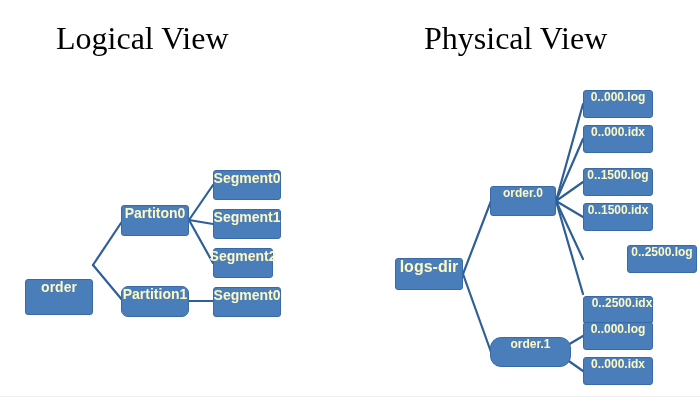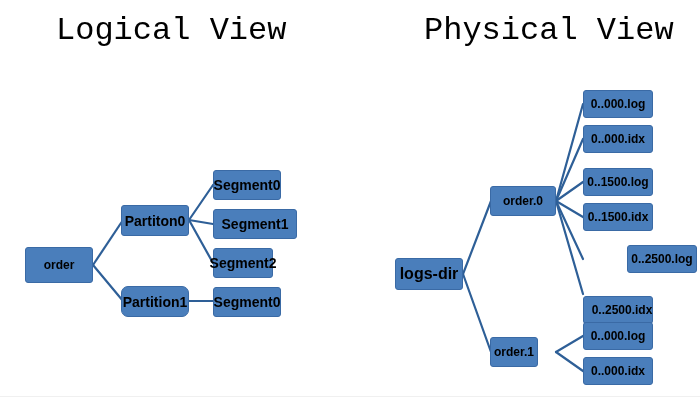--- a/index.html
+++ b/index.html
@@ -13,64 +13,64 @@
   }
   #canvas {
     position: relative;
     width: 700px;
     height: 404px;
     background: #ffffff;
     overflow: hidden;
   }
   .title {
     position: absolute;
-    font-family: Liberation Mono, monospace;
+    font-family: Liberation Serif, serif;
     font-size: 32px;
     font-weight: 400;
     color: #000000;
     white-space: nowrap;
     letter-spacing: 0px;
+    margin-top: 8px;
   }
   #title-logical  { left: 56px;  top: 12px; }
   #title-physical { left: 424px; top: 12px; }
 
   
   #edges {
     position: absolute;
     left: 0;
     top: 0;
     width: 700px;
     height: 404px;
     z-index: 1;
   }
 
   .node {
     position: absolute;
     z-index: 2;
     box-sizing: border-box;
     display: flex;
-    align-items: center;
     justify-content: center;
     background: #4a7ebb;
     border: 1px solid #3a6aa5;
     border-radius: 3px;
-    color: #000000;
+    color: #fef9c3;
     font-family: "Liberation Sans", "DejaVu Sans", sans-serif;
     font-weight: bold;
     line-height: 1;
     white-space: nowrap;
     user-select: none;
   }
   .node-label {
     display: block;
     text-align: center;
   }
 
   
-  .n-root    { font-size: 12px; }
+  .n-root    { font-size: 14px; margin-top: 32px; }
   .n-part    { font-size: 14px; }
   .n-seg     { font-size: 14px; }
   
   .n-logsdir { font-size: 16px; }
   .n-order   { font-size: 12px; }
   .n-file    { font-size: 12px; }
 
   #bottom-rule {
     position: absolute;
     left: 0;
@@ -126,41 +126,41 @@
   </div>
 
   <div class="node n-part" style="left:121px; top:286px; width:68px; height:31px;border-radius:7px;">
     <span class="node-label">Partition1</span>
   </div>
 
   <div class="node n-seg" style="left:213px; top:170px; width:68px; height:30px;">
     <span class="node-label">Segment0</span>
   </div>
 
-  <div class="node n-seg" style="left:213px; top:209px; width:84px; height:30px;">
+  <div class="node n-seg" style="left:213px; top:209px; width:68px; height:30px;">
     <span class="node-label">Segment1</span>
   </div>
 
   <div class="node n-seg" style="left:213px; top:248px; width:60px; height:30px;">
     <span class="node-label">Segment2</span>
   </div>
 
   <div class="node n-seg" style="left:213px; top:287px; width:68px; height:30px;">
     <span class="node-label">Segment0</span>
   </div>
 
   <div class="node n-logsdir" style="left:395px; top:258px; width:68px; height:32px;">
     <span class="node-label">logs-dir</span>
   </div>
 
   <div class="node n-order" style="left:490px; top:186px; width:66px; height:30px;">
     <span class="node-label">order.0</span>
   </div>
 
-  <div class="node n-order" style="left:490px; top:337px; width:48px; height:30px;">
+  <div class="node n-order" style="left:490px; top:337px; width:81px; height:30px;border-radius:11px;">
     <span class="node-label">order.1</span>
   </div>
 
   <div class="node n-file" style="left:583px; top:90px; width:70px; height:28px;">
     <span class="node-label">0..000.log</span>
   </div>
 
   <div class="node n-file" style="left:583px; top:125px; width:70px; height:28px;">
     <span class="node-label">0..000.idx</span>
   </div>

